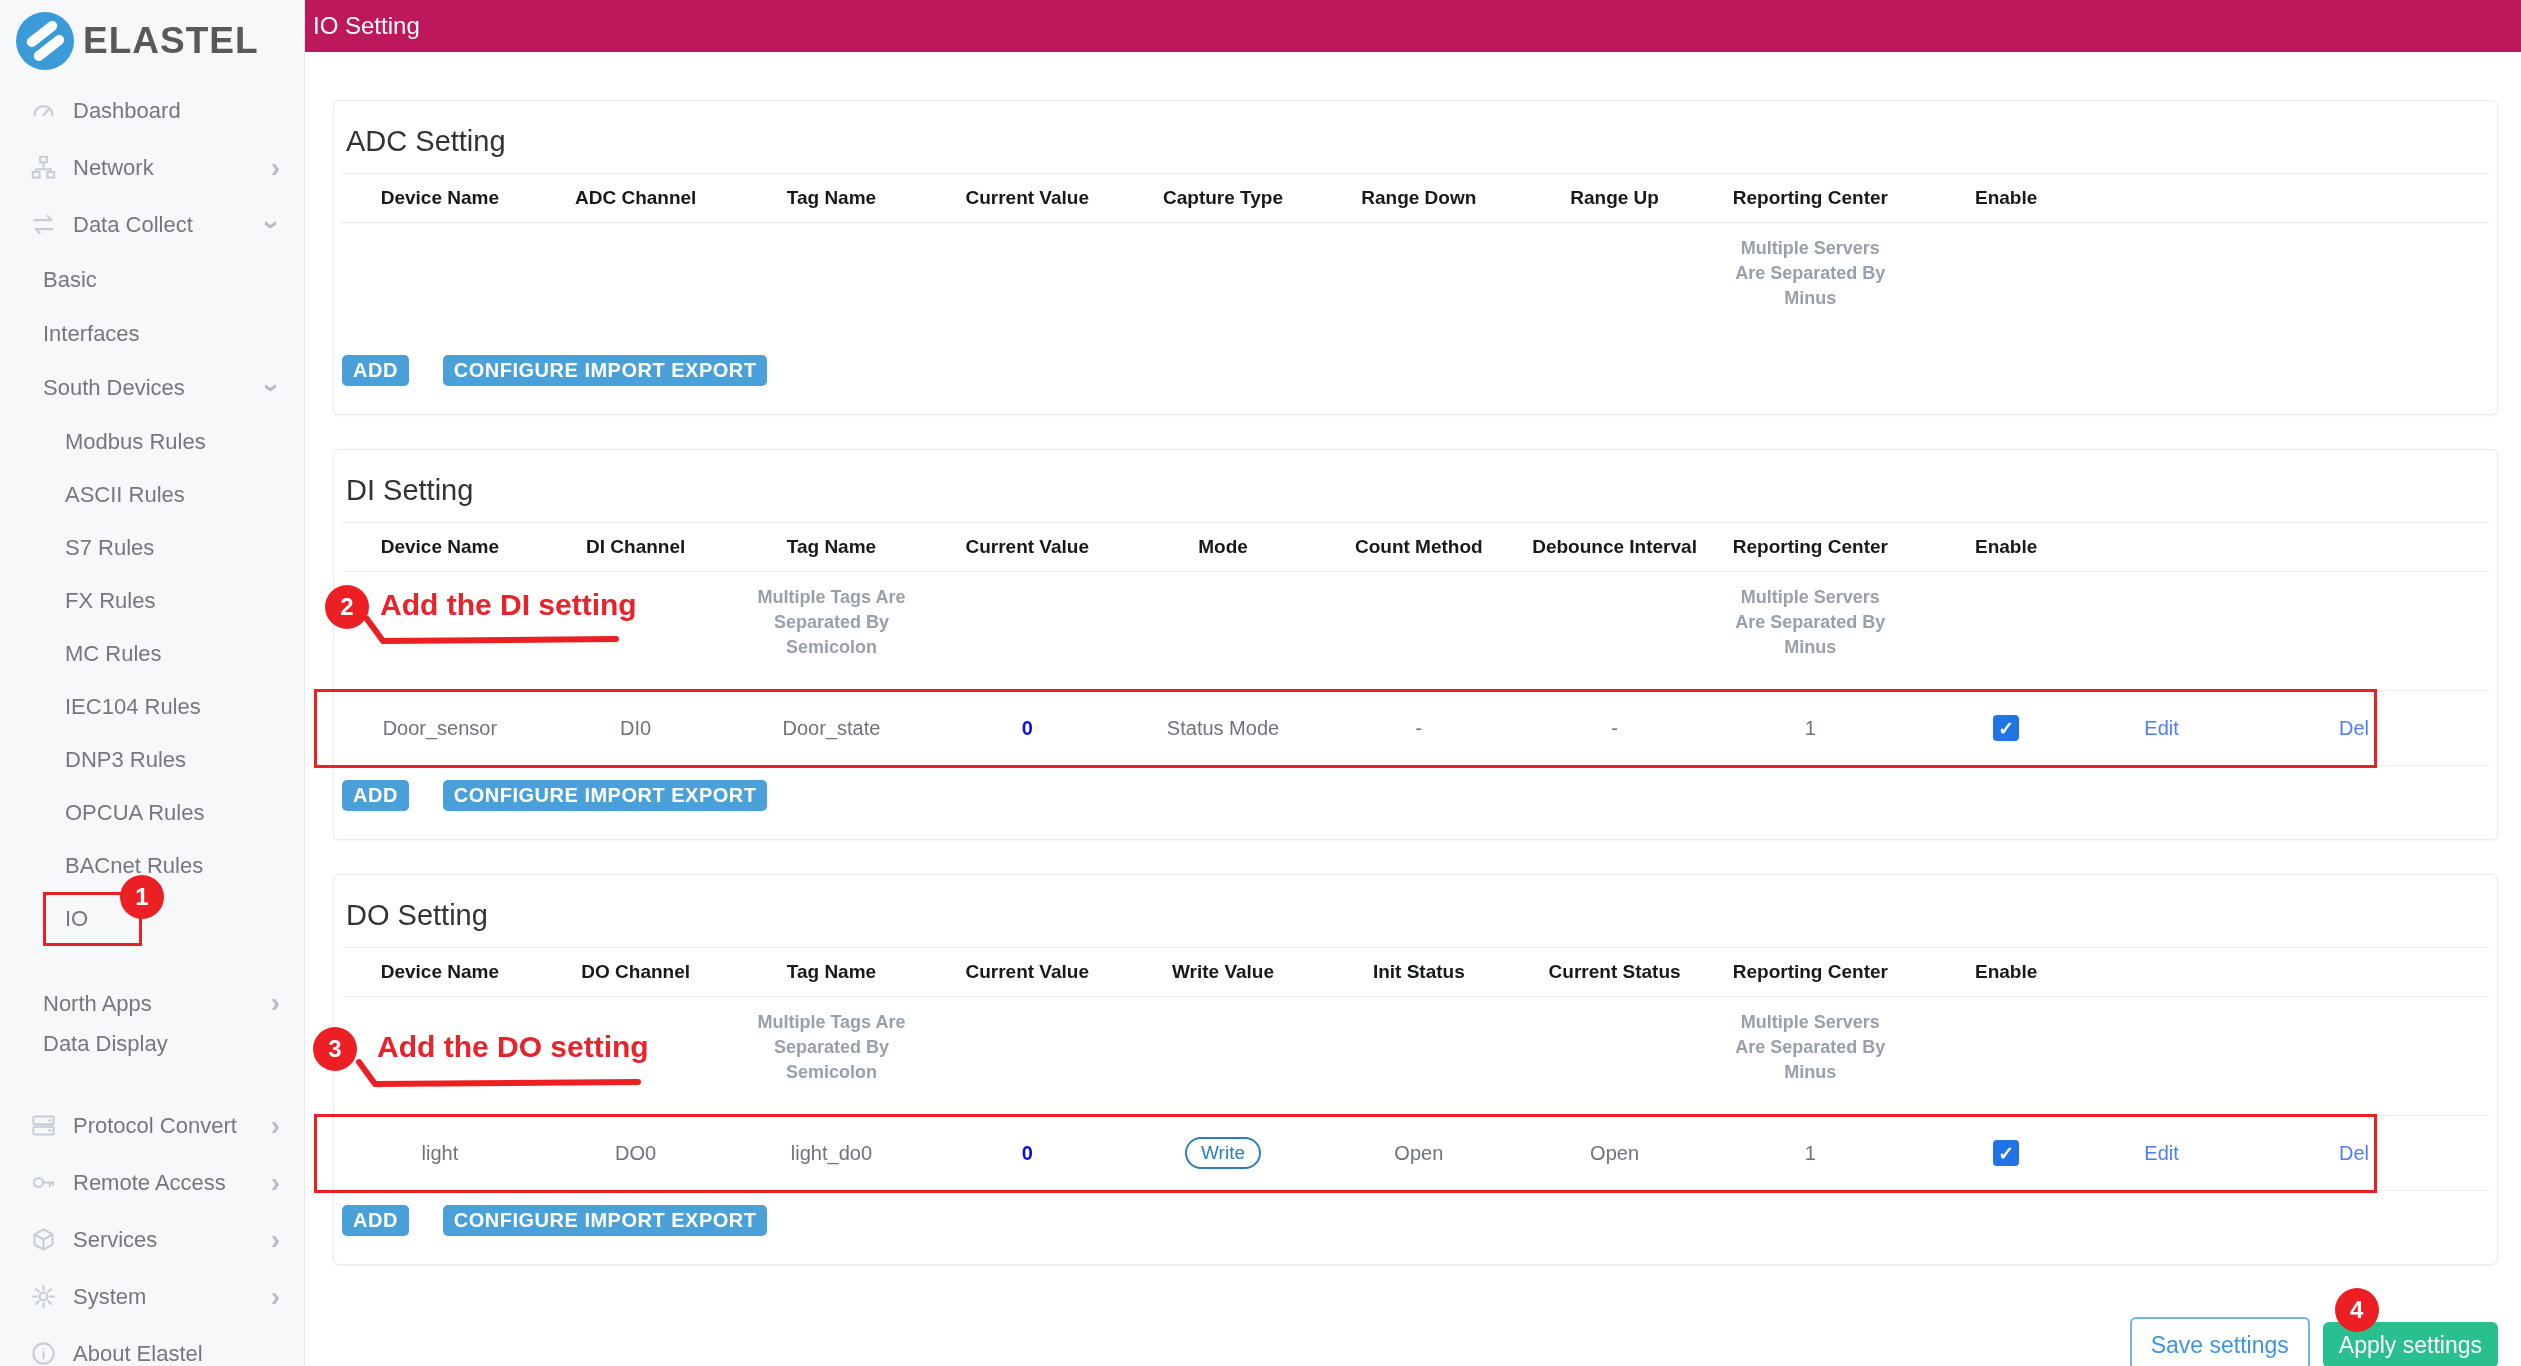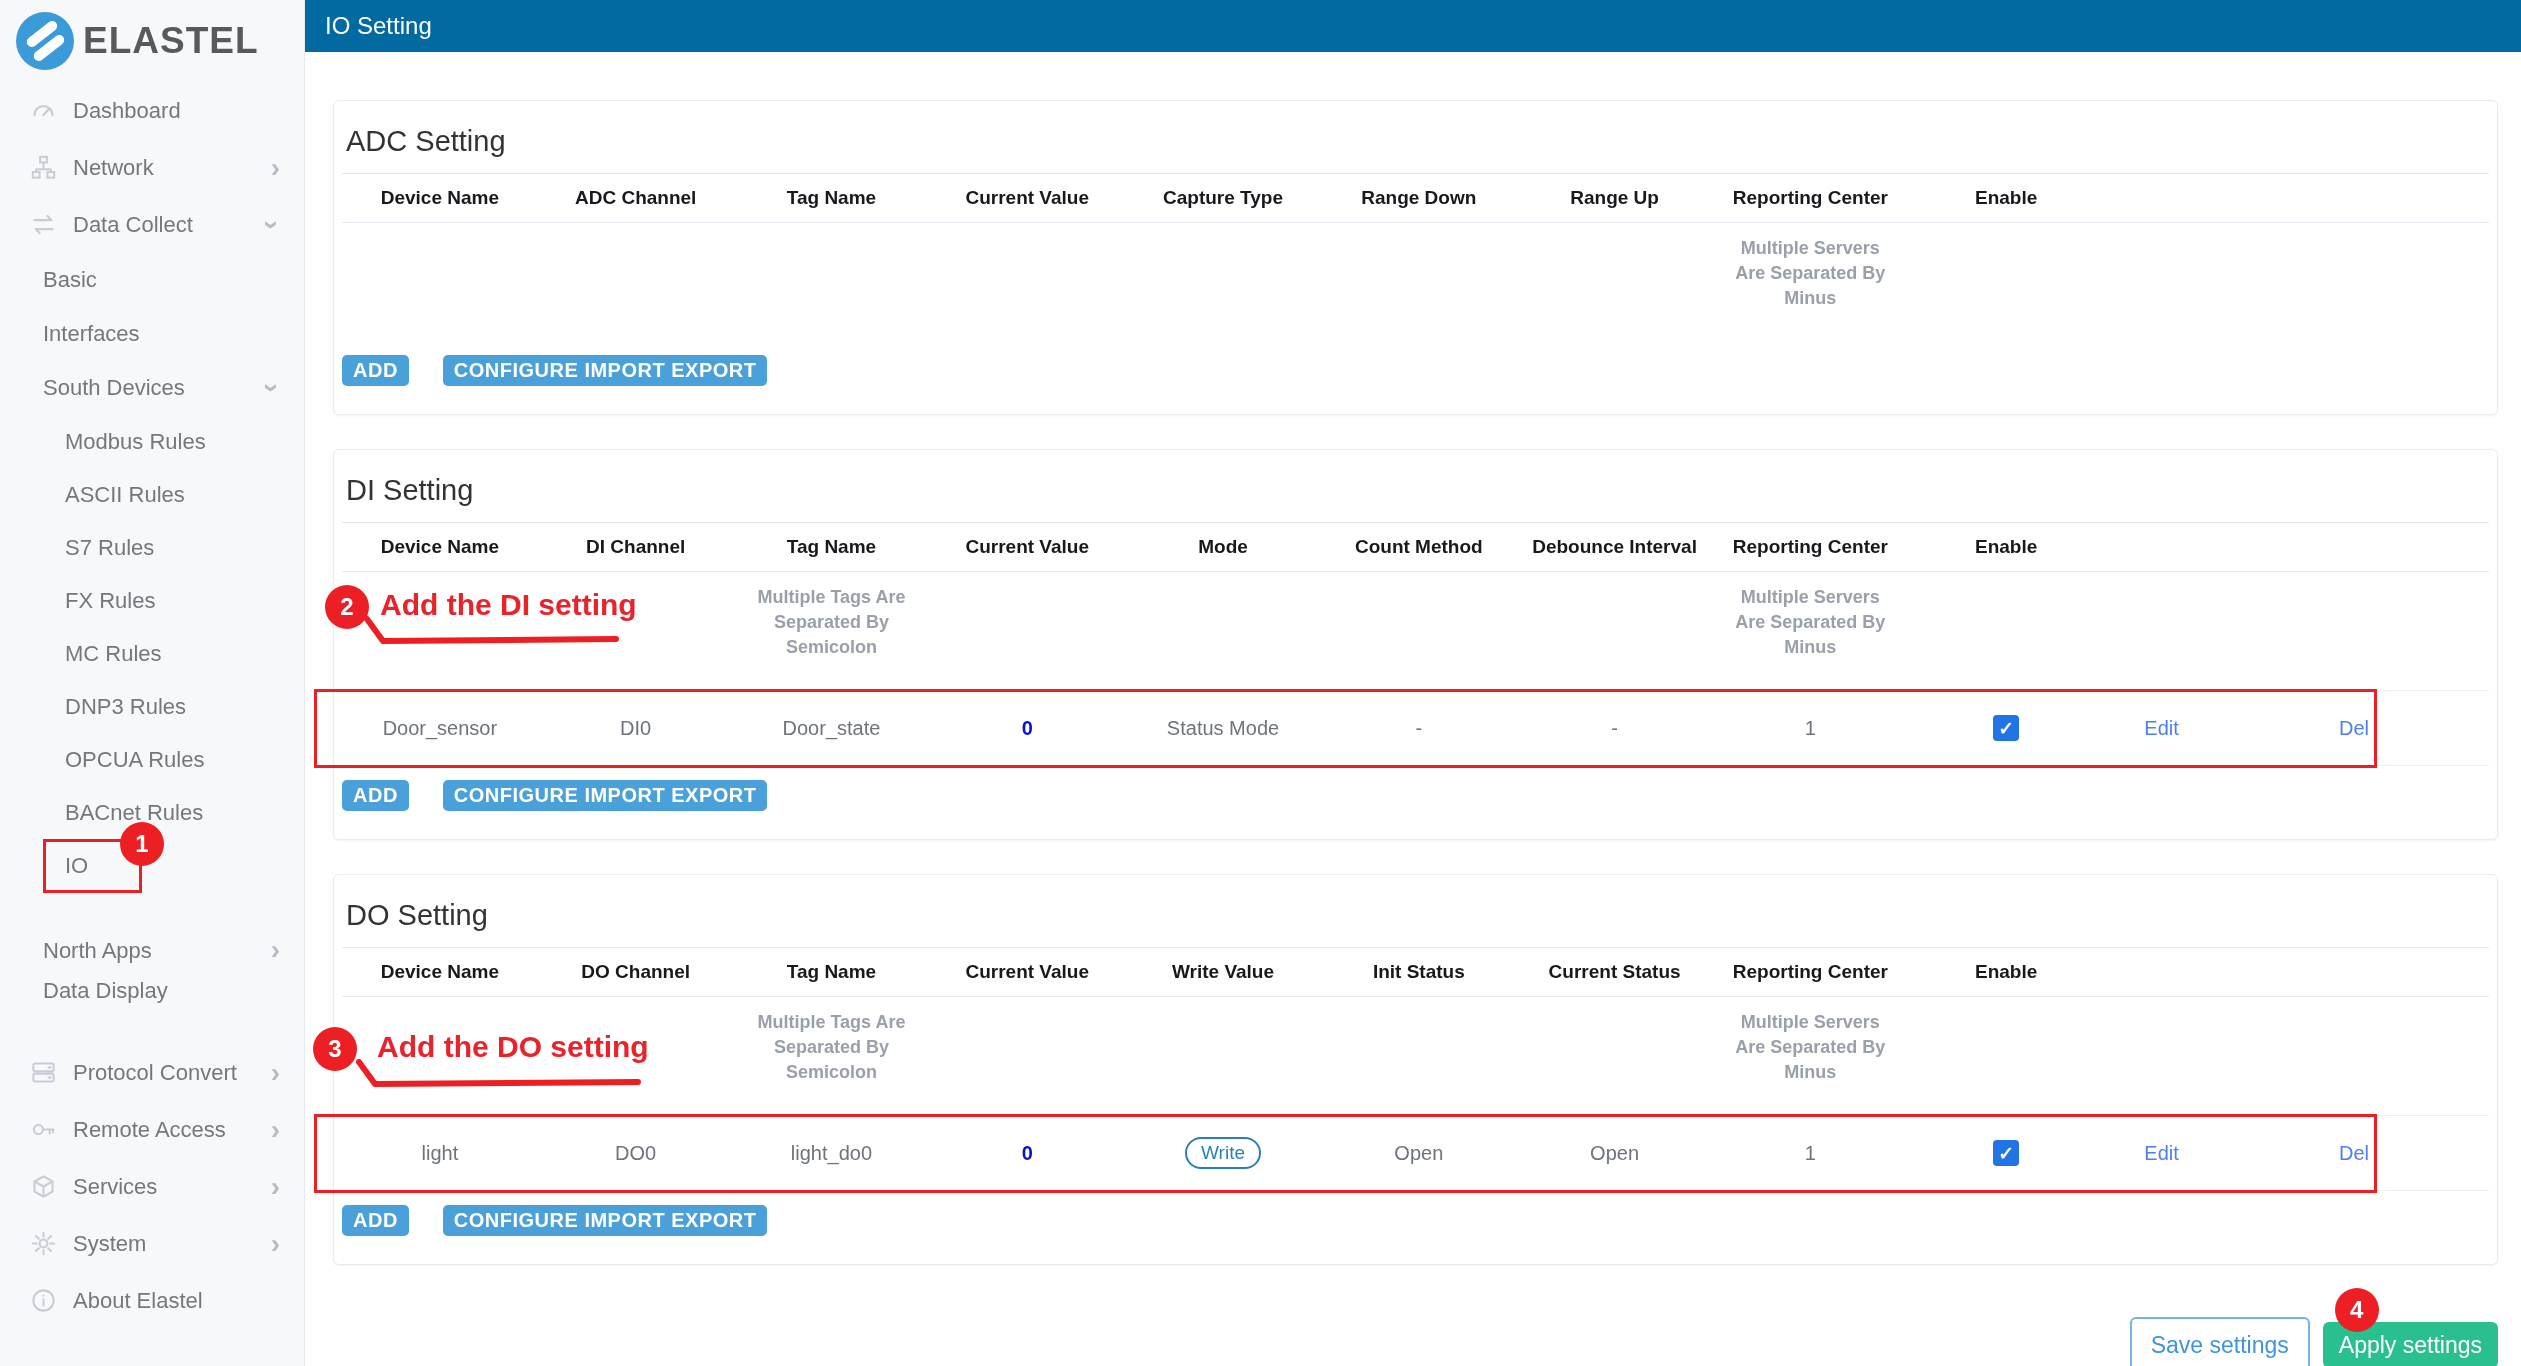--- a/index.html
+++ b/index.html
@@ -37,21 +37,21 @@
   .io-red-box { position:absolute; left:43px; top:0px; width:99px; height:54px; border:3px solid #ec2024; pointer-events:none; }
   .ann-circle {
     width:44px; height:44px; border-radius:50%; background:#ec2024; color:#fff;
     font-size:24px; font-weight:bold; display:flex; align-items:center; justify-content:center;
     position:absolute; z-index:6; pointer-events:none;
   }
   .io-circle { left:120px; top:-17px; }
 
   
   main { flex:1; background:#fff; position:relative; }
-  .topbar { height:52px; background:#0369a1; color:#fff; font-size:24px; display:flex; align-items:center; padding-left:20px; }
+  .topbar { height:52px; background:#be185d; color:#fff; font-size:24px; display:flex; align-items:center; padding-left:8px; }
   .content { padding:48px 23px 0 28px; }
 
   .card {
     background:#fff; border:1px solid #e9ebef; border-radius:6px;
     box-shadow:0 1px 3px rgba(0,0,0,0.05);
     padding:22px 8px 28px; margin-bottom:34px;
   }
   .card h2 { font-size:29px; font-weight:400; color:#333; line-height:36px; margin-bottom:14px; padding-left:4px; }
 
   .trow { display:flex; align-items:center; }
@@ -170,20 +170,23 @@
     <span>ASCII Rules</span>
   </div>
   <div class="nav-item lvl2">
     <span>S7 Rules</span>
   </div>
   <div class="nav-item lvl2">
     <span>FX Rules</span>
   </div>
   <div class="nav-item lvl2">
     <span>MC Rules</span>
+  </div>
+  <div class="nav-item lvl2">
+    <span>IEC104 Rules</span>
   </div>
   <div class="nav-item lvl2">
     <span>DNP3 Rules</span>
   </div>
   <div class="nav-item lvl2">
     <span>OPCUA Rules</span>
   </div>
   <div class="nav-item lvl2">
     <span>BACnet Rules</span>
   </div>

